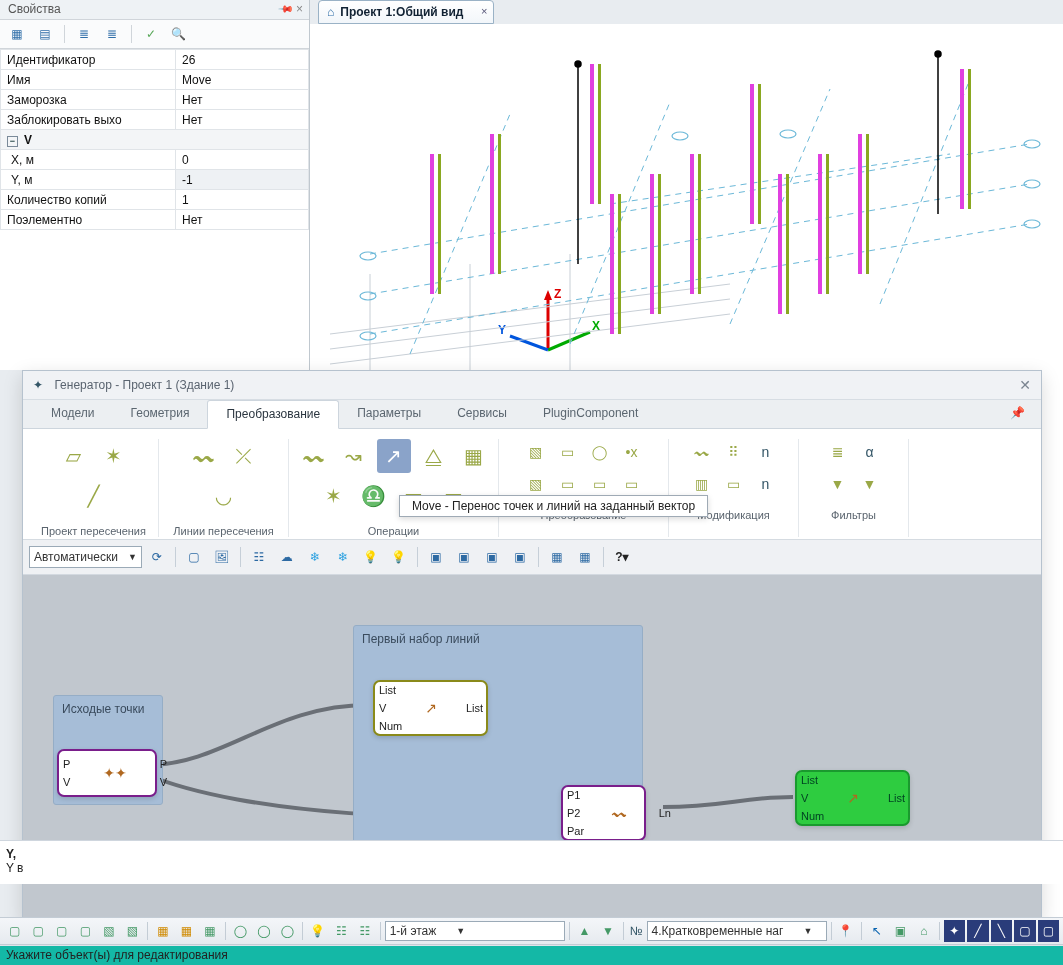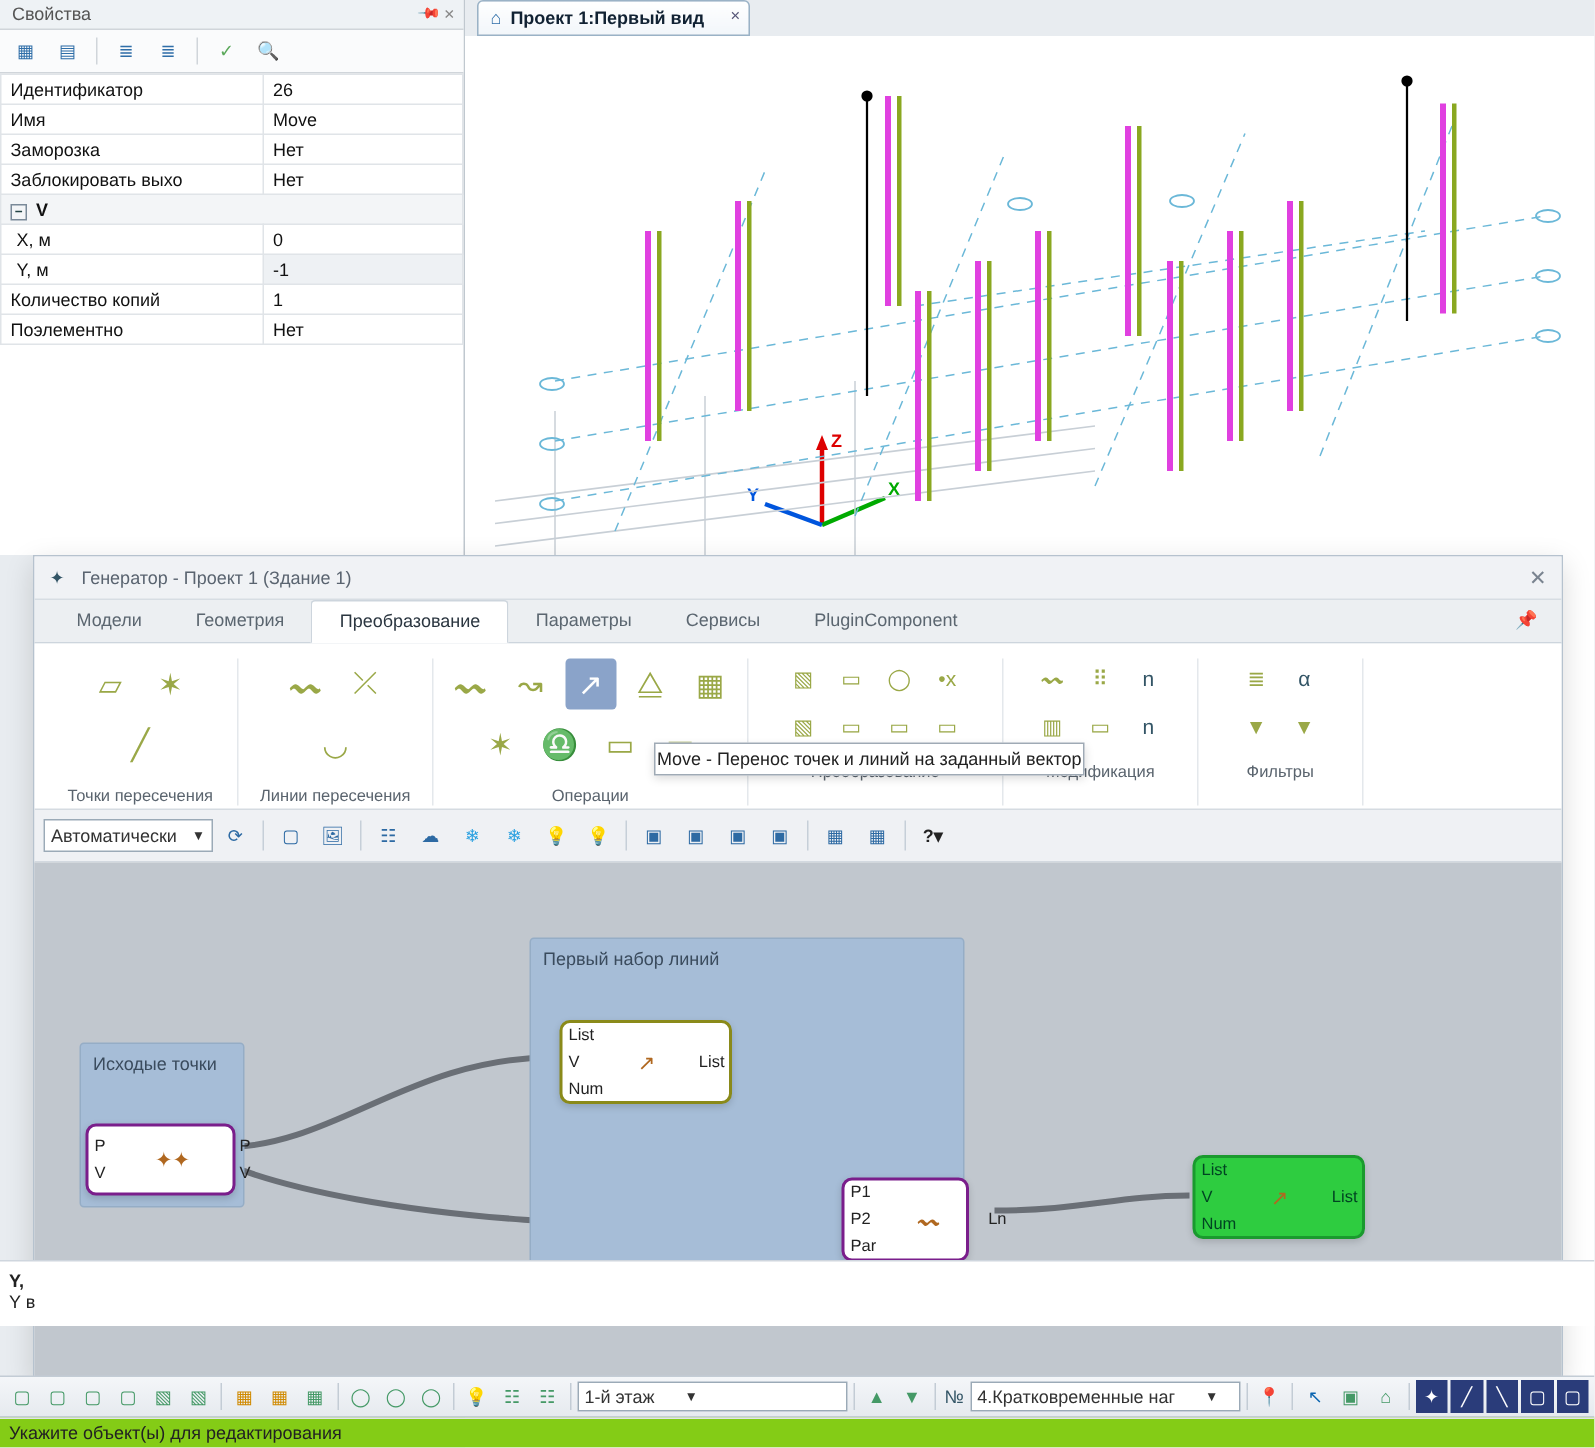--- a/index.html
+++ b/index.html
@@ -104,22 +104,22 @@
     padding: 0 10px; border-right:1px solid #e4e8ec;
   }
   .rgroup:last-child{border-right:none;}
   .ricon-row{ display:flex; gap:6px; align-items:center; }
   .ricon { width:34px; height:34px; display:flex;align-items:center;justify-content:center;
     color:#9aa847; font-size:20px; border-radius:3px;}
   .ricon.small{ width:26px; height:26px; font-size:14px;}
   .ricon.sel{ background:#8aa3c9; color:#fff;}
   .rlabel{ color:#5a646e; font-size:11px; margin-top:12px;}
   .tooltip{
-    position:absolute; left:413px; top:66px;
-    background:#fff; border:1px solid #9faab5; padding:3px 1px;
+    position:absolute; left:376px; top:66px;
+    background:#fff; border:1px solid #9faab5; padding:3px 12px;
     font-size:12px; color:#222; z-index:5;
     box-shadow:0 2px 6px rgba(0,0,0,.15);
   }
   .gen-toolbar{
     display:flex; align-items:center; gap:2px; padding:4px 6px;
     background:#eff1f4; border-bottom:1px solid #d3d9e0;
   }
   .gen-toolbar .dd{
     border:1px solid #9baab7; background:#fff; padding:2px 4px; height:22px;
     display:flex;align-items:center; gap:10px;
@@ -174,21 +174,21 @@
   }
   .st-btn{ width:22px;height:22px;display:flex;align-items:center;justify-content:center;
     color:#496;}
   .st-sep{ width:1px;height:18px;background:#c3ccd5;margin:0 2px;}
   .st-dd{ border:1px solid #9baab7;background:#fff;padding:1px 4px; height:20px;
     display:flex;align-items:center;gap:20px; min-width:120px;}
   .st-dd.long{min-width:180px;}
   .st-dd .caret{font-size:9px;color:#333;}
   .status-msg{
     position:absolute; left:0; bottom:0; height:20px; width:100%;
-    background:#84cc16; padding:2px 6px; color:#222;
+    background:#14b8a6; padding:2px 6px; color:#222;
     border-top:1px solid #dfe4ea;
   }
 </style>
 </head>
 <body>
 
 <div class="props-panel">
   <div class="props-header">
     <span class="props-title">Свойства</span>
     <span class="props-header-icons">
@@ -242,21 +242,21 @@
     <tr>
           <td class="key">Поэлементно</td>
           <td class="val">Нет</td>
         </tr>
   </tbody>
     </table>
 </div>
 
 <div class="vp-tab">
   <span class="home-ic">⌂</span>
-  <span class="title">Проект 1:Первый вид</span>
+  <span class="title">Проект 1:Общий вид</span>
   <span class="x">×</span>
 </div>
 <div class="viewport">
   <svg width="100%" height="100%" viewBox="0 0 753 346" preserveAspectRatio="xMidYMin meet">
 
     <g transform="translate(238,326)">
       <line x1="0" y1="0" x2="0" y2="-50" stroke="#d00" stroke-width="3"></line>
       <polygon points="-4,-50 4,-50 0,-60" fill="#d00"></polygon>
       <text x="6" y="-52" fill="#d00" font-size="12" font-weight="bold">Z</text>
       <line x1="0" y1="0" x2="42" y2="-18" stroke="#0a0" stroke-width="3"></line>
@@ -374,21 +374,21 @@
 
   <div class="ribbon">
     <div class="rgroup" style="width:130px">
       <div class="ricon-row">
           <span class="ricon">▱</span>
           <span class="ricon">✶</span>
         </div>
       <div class="ricon-row" style="margin-top:6px">
           <span class="ricon">╱</span>
         </div>
-      <div class="rlabel">Точки пересечения</div>
+      <div class="rlabel">Проект пересечения</div>
     </div>
     <div class="rgroup" style="width:130px">
       <div class="ricon-row">
           <span class="ricon">〰</span>
           <span class="ricon">⤫</span>
         </div>
       <div class="ricon-row" style="margin-top:6px">
           <span class="ricon">◡</span>
         </div>
       <div class="rlabel">Линии пересечения</div>

